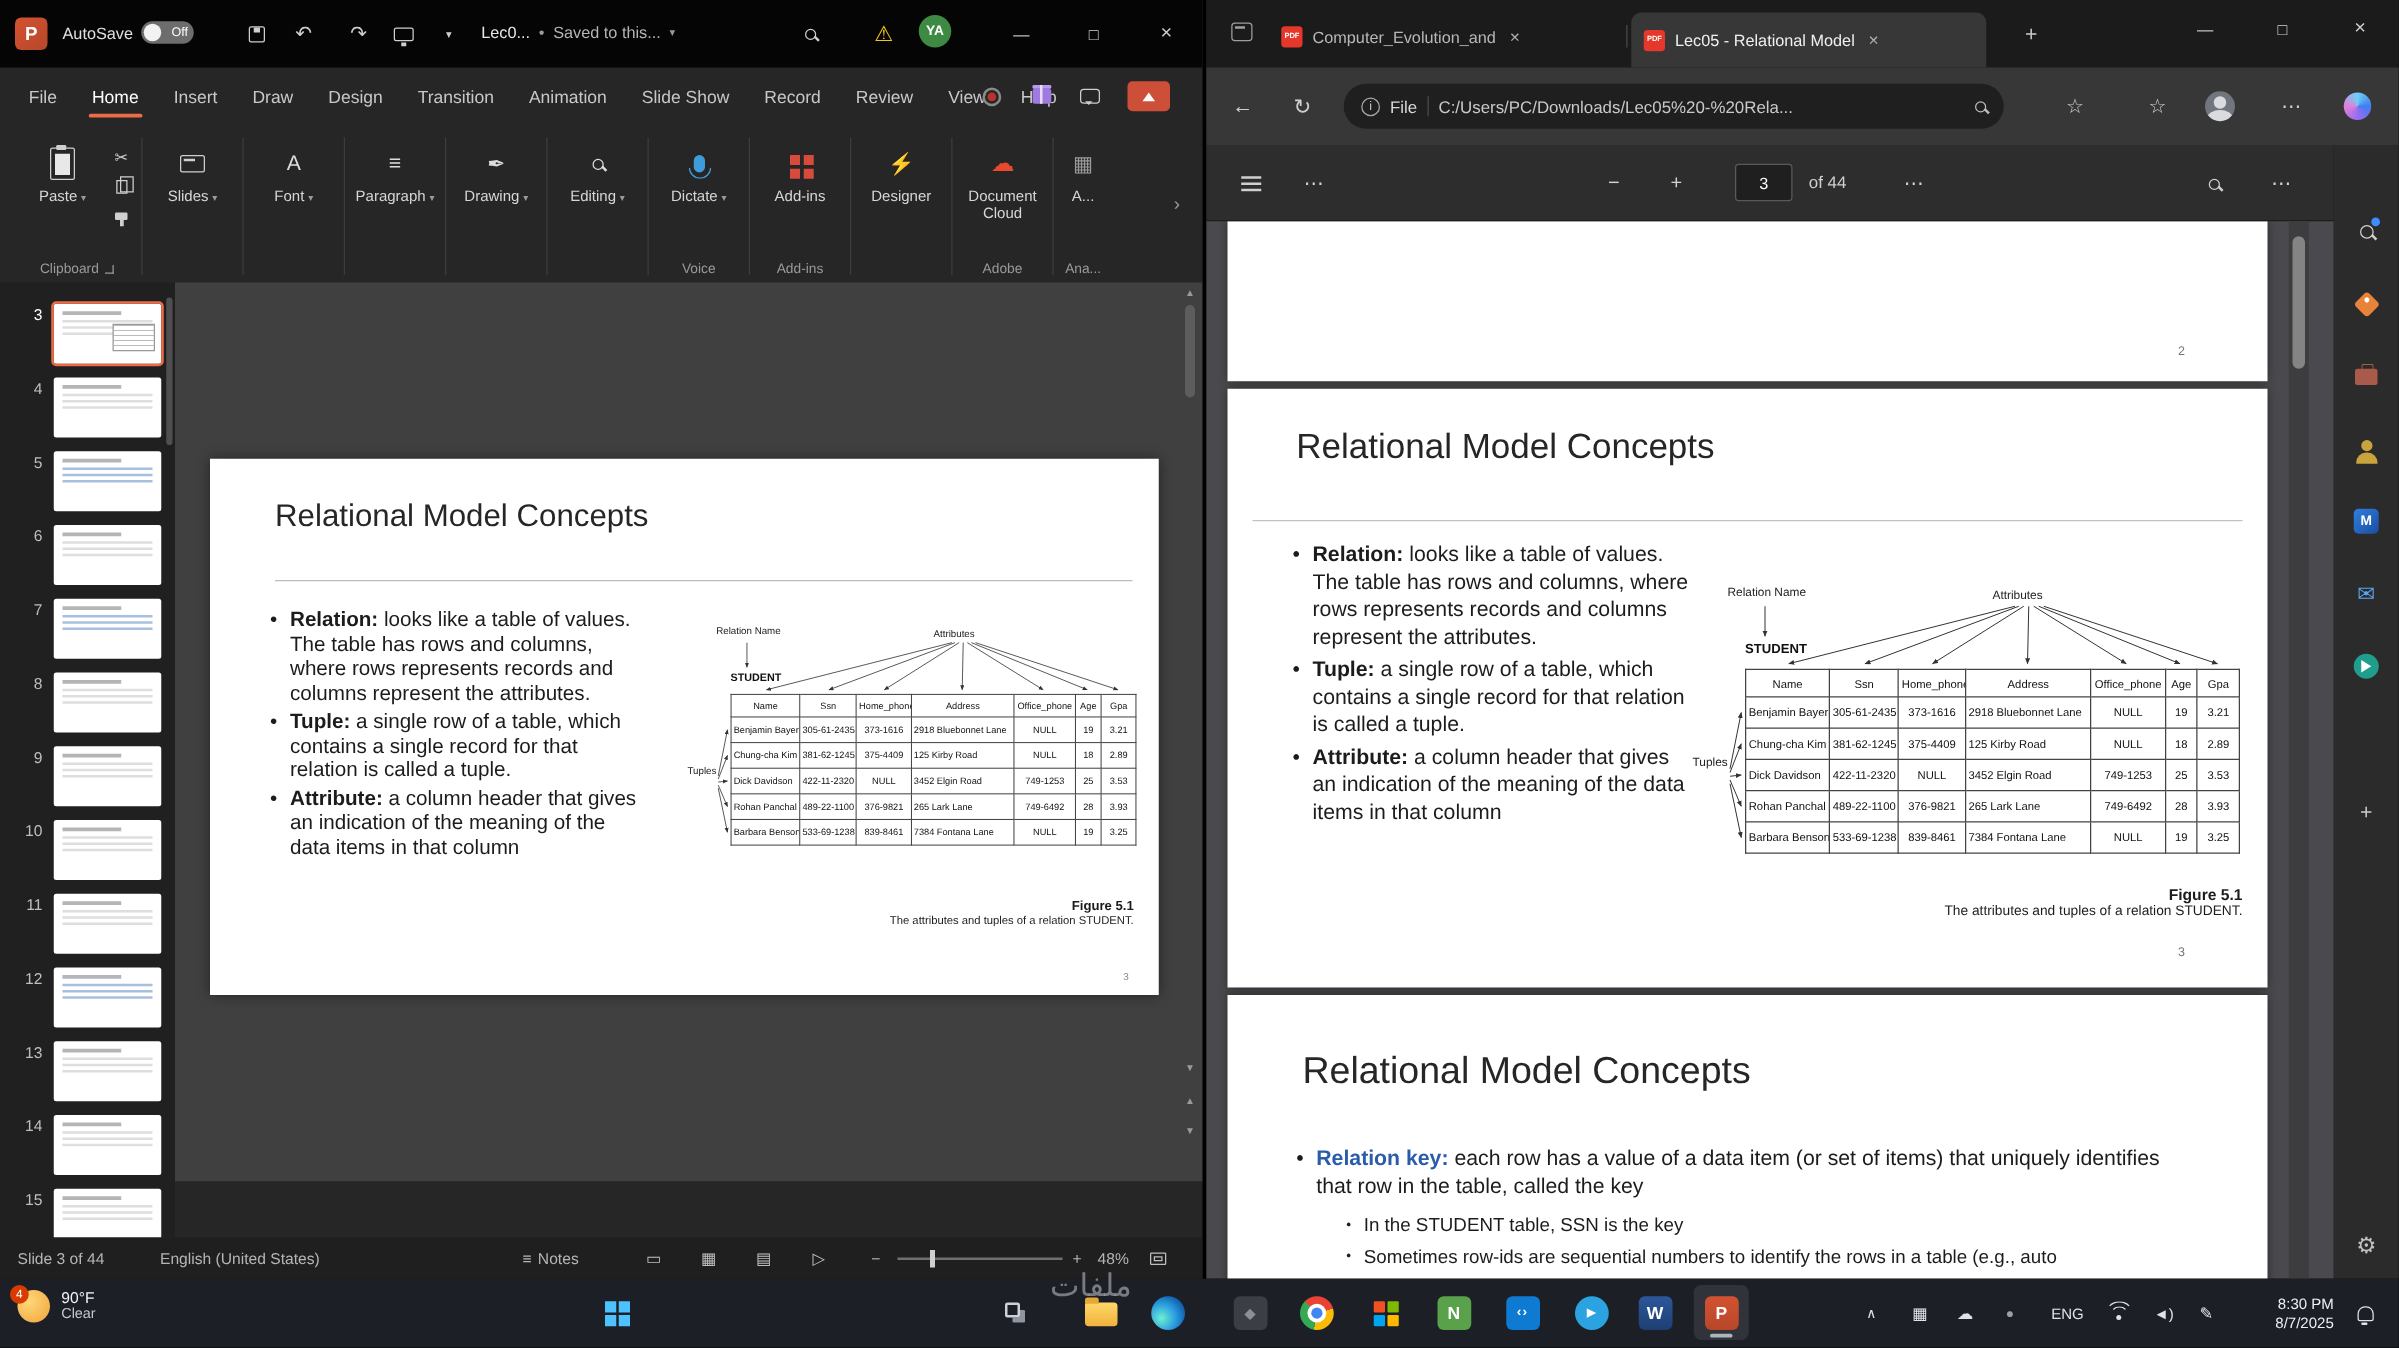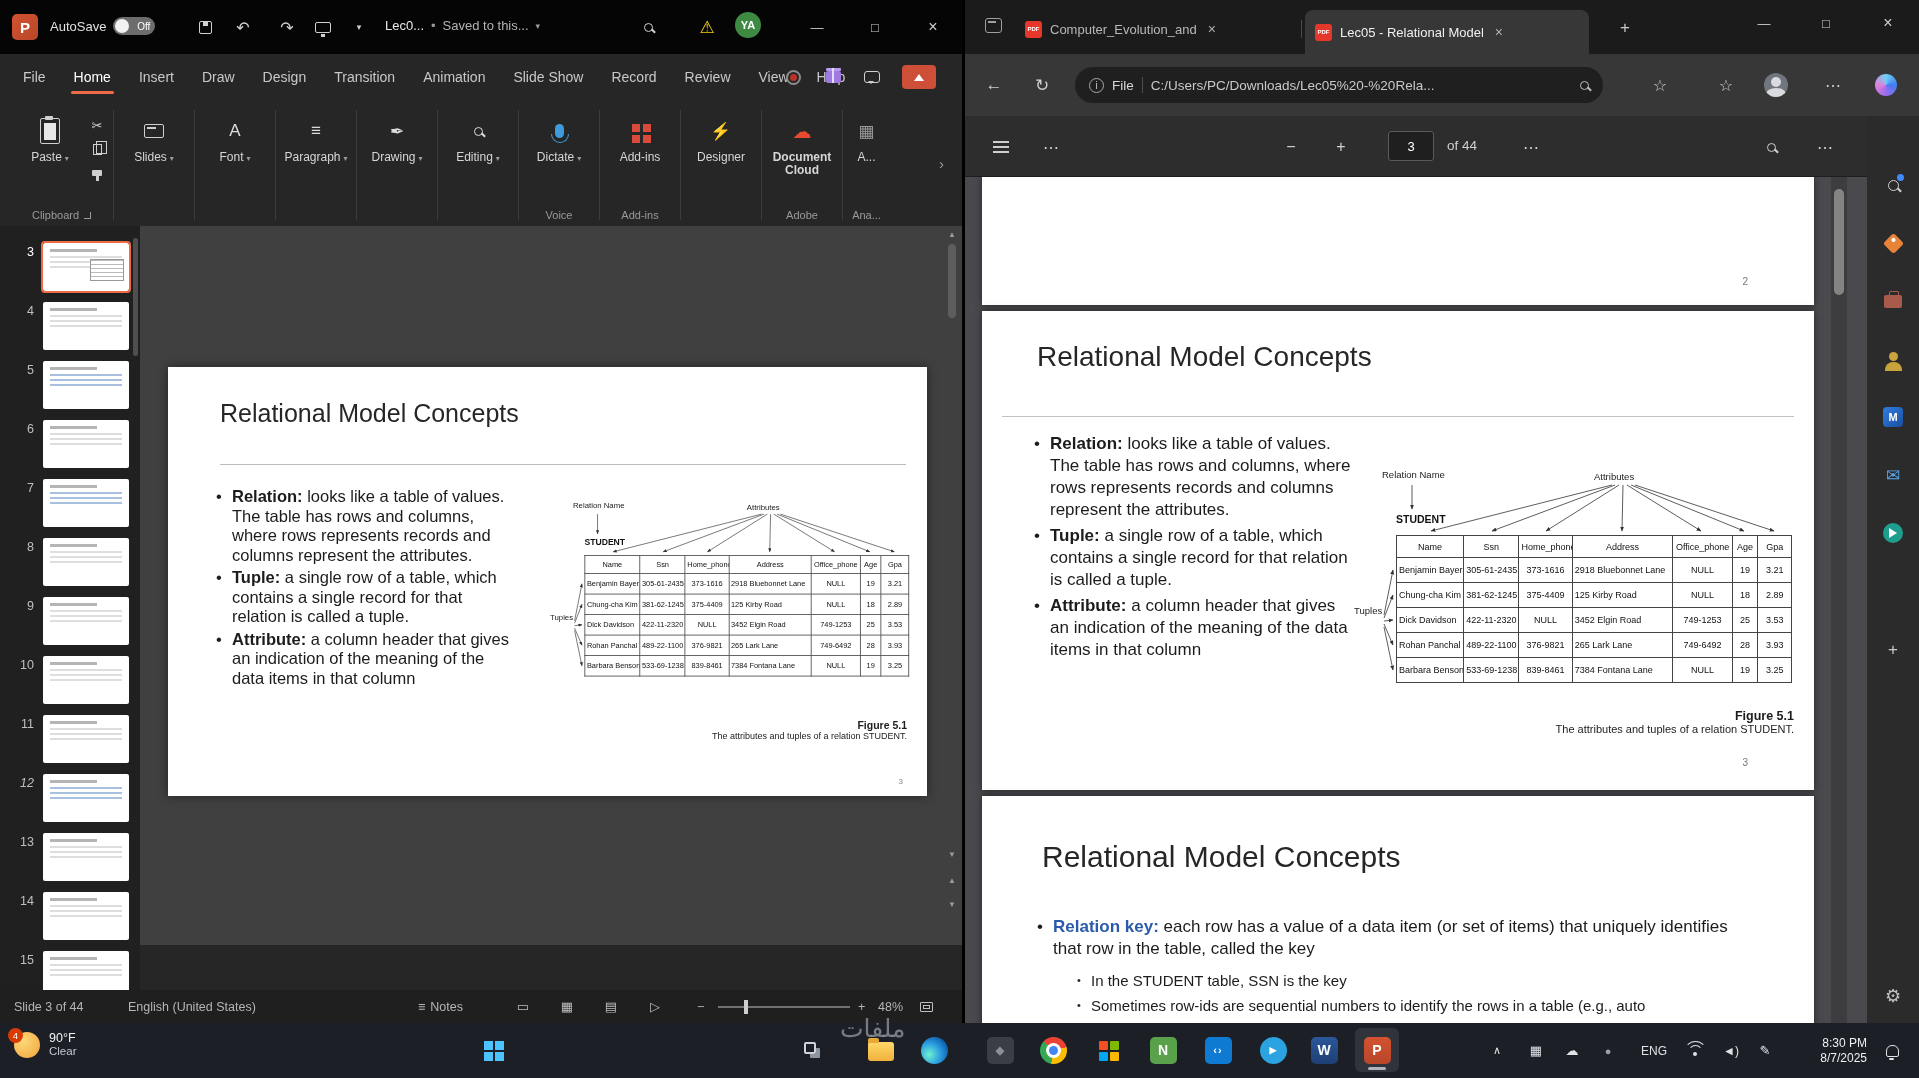--- a/index.html
+++ b/index.html
@@ -49,21 +49,21 @@
 
   #ribbon-body { position:absolute; left:0; top:100px; width:962px; height:126px; background:#262626; display:flex; align-items:stretch; padding:4px 30px 0 10px; overflow:hidden; }
   .rgroup { display:flex; flex-direction:column; align-items:center; position:relative; padding:2px 7px 0; }
   .rgroup.partial { width:40px; overflow:hidden; padding-right:0; }
   .bigbtns { flex:1; display:flex; gap:5px; }
   .bigbtn { width:66px; display:flex; flex-direction:column; align-items:center; gap:7px; padding-top:12px; border-radius:4px; color:#d6d6d6; font-size:12px; }
   .ric { height:26px; display:flex; align-items:center; justify-content:center; }
   .ric-glyph { font-size:17px; color:#dcdcdc; }
   .g-designer { color:#ffc83d; } .g-doccloud { color:#e8492f; font-size:19px; } .g-partial { color:#9a9a9a; }
   .blabel { display:flex; align-items:flex-start; gap:3px; text-align:center; line-height:13px; }
-  .blabel.wide { width:72px; flex-wrap:wrap; justify-content:center;font-weight:bold; }
+  .blabel.wide { width:72px; flex-wrap:wrap; justify-content:center; }
   .chev { font-size:8px; color:#9a9a9a; margin-top:1px; }
   .rgroup-label { height:22px; font-size:11px; color:#9a9a9a; display:flex; align-items:center; gap:5px; }
   .launcher { width:7px; height:7px; border-right:1.5px solid #9a9a9a; border-bottom:1.5px solid #9a9a9a; }
   .rsep { width:1px; background:#3c3c3c; margin:6px 0; }
   .smallcol { display:flex; flex-direction:column; justify-content:flex-start; gap:10px; padding-top:12px; }
   .sic { width:18px; height:14px; color:#cfcfcf; font-size:13px; display:flex; align-items:center; justify-content:center; }
   .icon-paste { width:20px; height:26px; border:1.6px solid #cfcfcf; border-radius:2px; position:relative; }
   .icon-paste::before { content:''; position:absolute; top:-3px; left:4px; width:8px; height:4px; background:#cfcfcf; border-radius:1px; }
   .icon-paste::after { content:''; position:absolute; left:3px; right:3px; top:4px; bottom:3px; background:#e8e8e8; }
   .icon-copy { width:9px; height:11px; border:1.4px solid #cfcfcf; position:relative; }
@@ -535,21 +535,21 @@
         </div>
         <div class="thumbrow" style="top: 489px;">
           <span class="tnum">11</span>
           <div class="thumb">
             <div class="t-title"></div>
             <div class="t-line"></div>
             <div class="t-line"></div>
             <div class="t-line"></div>
           </div>
         </div>
-        <div class="thumbrow" style="top: 548px; font-style: italic;">
+        <div class="thumbrow" style="top: 548px;">
           <span class="tnum">12</span>
           <div class="thumb">
             <div class="t-title"></div>
             <div class="t-line"></div>
             <div class="t-line"></div>
             <div class="t-line"></div>
           </div>
         </div>
         <div class="thumbrow" style="top: 607px;">
           <span class="tnum">13</span>

